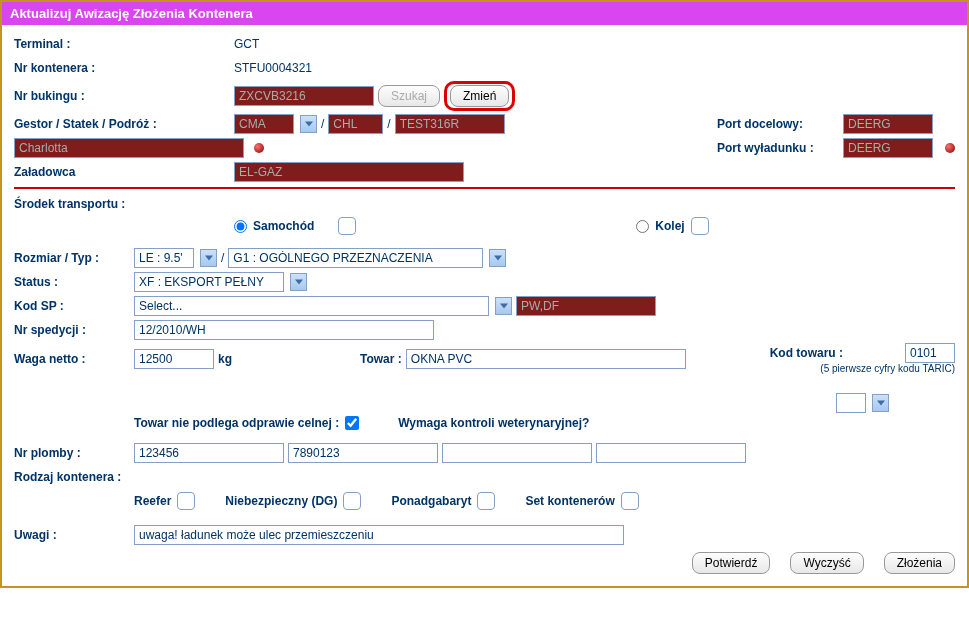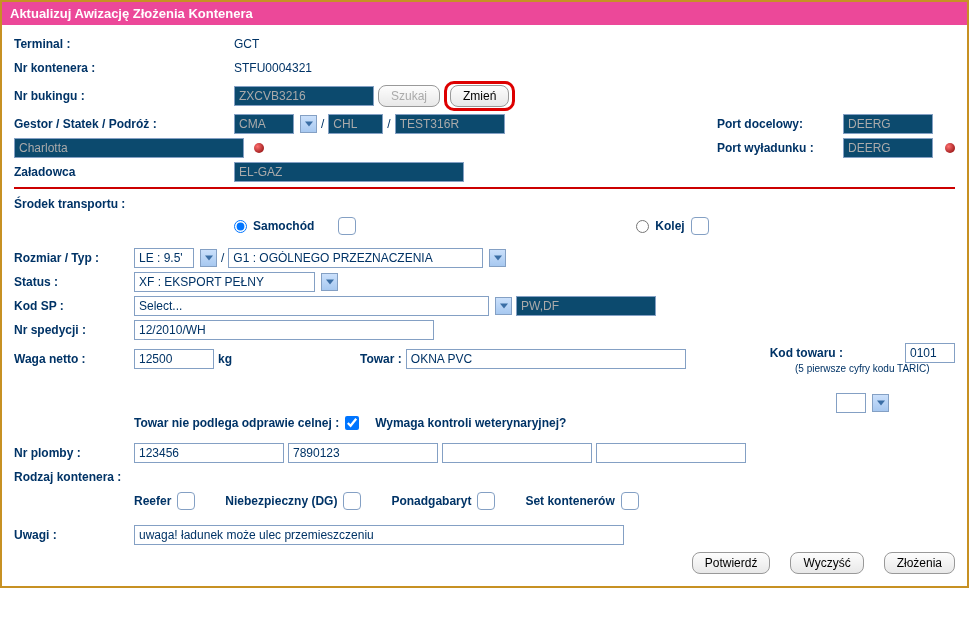--- a/index.html
+++ b/index.html
@@ -1,45 +1,45 @@
 <!DOCTYPE html>
 <html><head>
 <meta charset="utf-8">
 <style>
 * { box-sizing: border-box; margin: 0; padding: 0; }
 body { font-family: Arial, Helvetica, sans-serif; font-size: 12px; color: #333; background: #fff; }
 .outer { border: 2px solid #C79123; width: 969px; }
-.titlebar { background: #ec4899; color: #fff; font-weight: bold; padding: 4px 8px; font-size: 13px; }
+.titlebar { background: #d946ef; color: #fff; font-weight: bold; padding: 4px 8px; font-size: 13px; }
 .content { padding: 8px 12px 12px 12px; }
 .row { display: flex; align-items: center; margin-bottom: 2px; min-height: 22px; }
 .label { font-weight: bold; color: #003366; width: 220px; }
 .label-s { font-weight: bold; color: #003366; width: 120px; flex-shrink: 0; }
 .value { color: #003366; }
 .field-area { display: flex; align-items: center; gap: 4px; flex: 1; }
 input[type="text"].txt { border: 1px solid #84A0C4; padding: 2px 4px; font-size: 12px; color: #555; height: 20px; }
-input[type="text"].txt.disabled { background: #0c4a6e; color: #aaa; }
+input[type="text"].txt.disabled { background: #7f1d1d; color: #aaa; }
 .dropdown-arrow { display: inline-flex; align-items: center; justify-content: center; width: 17px; height: 18px; background: linear-gradient(#cbe0fb, #a7c8f0); border: 1px solid #84A0C4; cursor: pointer; }
 .dropdown-arrow svg { width: 8px; height: 6px; }
 button.btn { border: 1px solid #999; background: linear-gradient(#fdfdfd, #e8e8e8); padding: 2px 12px; font-size: 12px; cursor: pointer; border-radius: 8px; height: 22px; }
 .highlight-red { border: 3px solid #d00; border-radius: 10px; padding: 1px 3px; display: inline-block; }
 .highlight-red button { margin: 0; }
 .dot { width: 10px; height: 10px; border-radius: 50%; background: radial-gradient(circle at 35% 35%, #ff7070, #800000); display: inline-block; margin-left: 6px; }
 hr.red { border: none; border-top: 2px solid #c00; margin: 4px 0 8px 0; }
 .section-label { font-weight: bold; color: #003366; margin-bottom: 6px; }
 .radio-row { display: flex; align-items: center; gap: 40px; padding-left: 220px; margin-bottom: 12px; }
 .radio-group { display: flex; align-items: center; gap: 6px; }
 .radio-label { font-weight: bold; color: #003366; }
 .square-btn { display: inline-flex; width: 18px; height: 18px; border: 1px solid #84A0C4; border-radius: 4px; background: #fff; cursor: pointer; }
 .cb { width: 14px; height: 14px; }
 .slash { color: #003366; font-weight: normal; }
 .right-col { display: flex; align-items: center; gap: 6px; margin-left: auto; }
 .right-label { font-weight: bold; color: #003366; width: 120px; }
 .small-note { font-size: 10px; color: #003366; }
 .btm-btns { display: flex; gap: 20px; justify-content: flex-end; margin-top: 6px; }
-.three-col { display: flex; align-items: flex-end; gap: 16px; margin-top: 40px; }
+.three-col { display: flex; align-items: flex-end; gap: 39px; margin-top: 40px; }
 .cb-row { display: flex; align-items: center; gap: 6px; }
 .flex-gap { display: flex; align-items: center; gap: 6px; }
 </style>
 </head>
 <body>
 
 <div class="outer">
   <div class="titlebar">Aktualizuj Awizację Złożenia Kontenera</div>
   <div class="content">
 
@@ -145,21 +145,21 @@
               </svg>
             </span>
         </div>
       </div>
     </div>
 
     <div class="row">
       <div class="label-s">Status :</div>
       <div class="field-area">
         <div class="flex-gap">
-          <input type="text" class="txt" style="width: 181px; color: rgb(0, 51, 102);" readonly="" value="XF : EKSPORT PEŁNY">
+          <input type="text" class="txt" style="width: 150px; color: rgb(0, 51, 102);" readonly="" value="XF : EKSPORT PEŁNY">
           <span class="dropdown-arrow">
               <svg viewBox="0 0 10 6">
                 <path d="M0 0 L10 0 L5 6 Z" fill="#3b6ea5"></path>
               </svg>
             </span>
         </div>
       </div>
     </div>
 
     <div class="row">
@@ -186,21 +186,21 @@
 
     <div class="row">
       <div class="label-s">Waga netto :</div>
       <div class="field-area">
         <input type="text" class="txt" style="width: 80px; color: rgb(0, 51, 102);" value="12500">
         <span style="color:#003366;font-weight:bold">kg</span>
         <span style="width:120px"></span>
         <span style="color:#003366;font-weight:bold">Towar :</span>
         <input type="text" class="txt" style="width: 280px; color: rgb(0, 51, 102);" value="OKNA PVC">
       </div>
-      <div class="right-col" style="flex-direction:column;align-items:center;gap:0">
+      <div class="right-col" style="flex-direction:column;align-items:flex-end;gap:0">
         <div style="display:flex;align-items:center;gap:6px">
           <span class="right-label" style="width:auto">Kod towaru :</span>
           <span style="width:50px"></span>
           <input type="text" class="txt" style="width: 50px; color: rgb(0, 51, 102);" value="0101">
         </div>
         <div class="small-note">(5 pierwsze cyfry kodu TARIC)</div>
       </div>
     </div>
 
     <div class="row">

